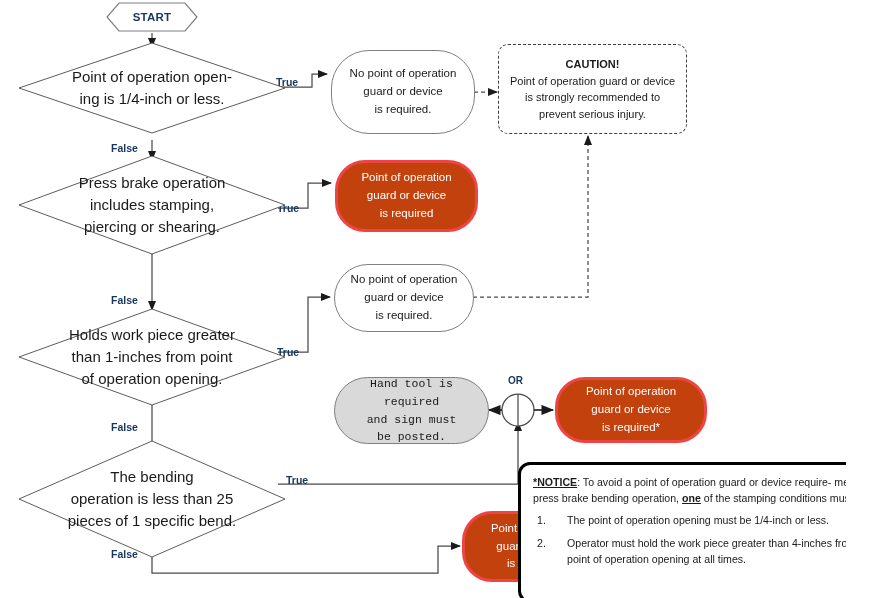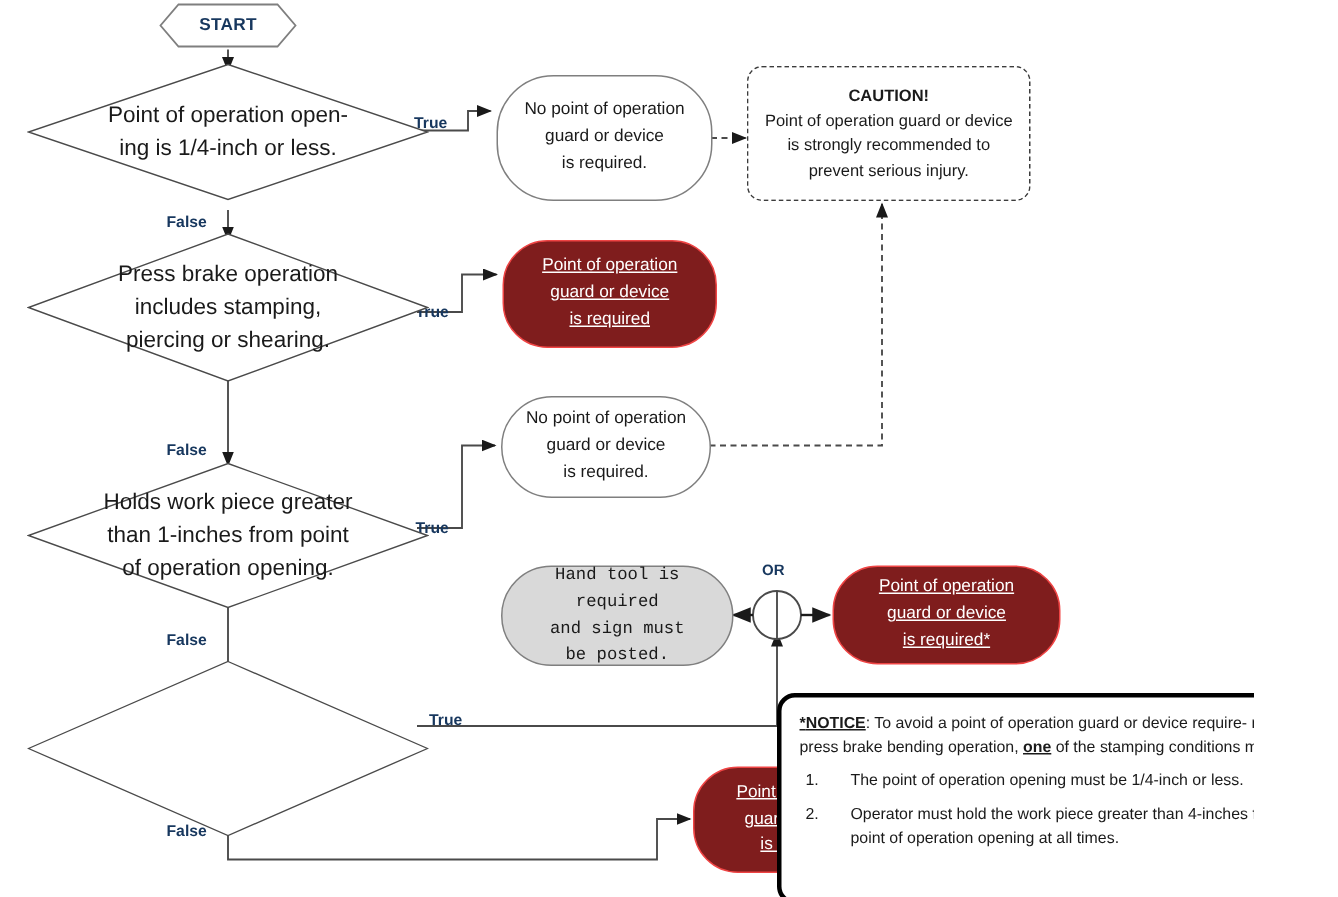--- a/index.html
+++ b/index.html
@@ -6,20 +6,21 @@
   body{
     font-family:"Liberation Sans", sans-serif;
     -webkit-font-smoothing:antialiased;
   }
   #stage{
     position:relative;
     width:836px;
     height:598px;
     background:#ffffff;
     overflow:hidden;
+    padding-left:10px;
   }
   #wires{position:absolute;left:0;top:0;width:892px;height:598px;}
 
   .node{position:absolute;box-sizing:border-box;display:flex;align-items:center;
         justify-content:center;text-align:center;}
   .node .txt{display:block;width:100%;padding:0 6px;}
 
   
   .hex{
     width:92px;height:30px;
@@ -35,23 +36,22 @@
 
   
   .stadium{
     border:1.1px solid #7f7f7f;
     background:#ffffff;
     border-radius:38px;
     color:#1a1a1a;font-size:11.5px;line-height:1.55;
   }
   .stadium.gray{background:#d9d9d9;border-color:#7f7f7f;font-family:Liberation Mono, monospace;}
   .stadium.black{
-    background:#7f1d1d;border:1px solid #ef4444;color:#ffffff;
+    background:#c2410c;border:3px solid #ef4444;color:#ffffff;
     border-radius:30px;
-    text-decoration:underline;
   }
 
   
   .caution{
     border:1.2px dashed #3c3c3c;
     border-radius:10px;
     background:#ffffff;
     color:#1a1a1a;font-size:11px;line-height:1.5;
   }
   .caution .hd{font-weight:bold;display:block;}
@@ -166,20 +166,23 @@
 than 1-inches from  point
 of operation opening.</span>
   </div>
   <div class="elabel" style="left:277px;top:346px;">True</div>
   <div class="elabel" style="left:111px;top:421px;">False</div>
 
   <div class="node diamond" style="left:18px;top:440px;width:268px;height:118px;">
     <svg class="shape" viewBox="0 0 268 118" preserveAspectRatio="none" xmlns="http://www.w3.org/2000/svg">
       <polygon points="134,1 267,59 134,117 1,59" fill="#ffffff" stroke="#4a4a4a" stroke-width="0.9" vector-effect="non-scaling-stroke"></polygon>
     </svg>
+    <span class="txt" style="white-space:pre-line;">The bending
+operation is less than 25
+pieces of 1 specific bend.</span>
   </div>
   <div class="elabel" style="left:286px;top:474px;">True</div>
   <div class="elabel" style="left:111px;top:548px;">False</div>
 
   <div class="node stadium" style="left:331px;top:50px;width:144px;height:84px;">
     <span class="txt" style="white-space:pre-line;">No point of operation
 guard or device
 is required.</span>
   </div>
 

